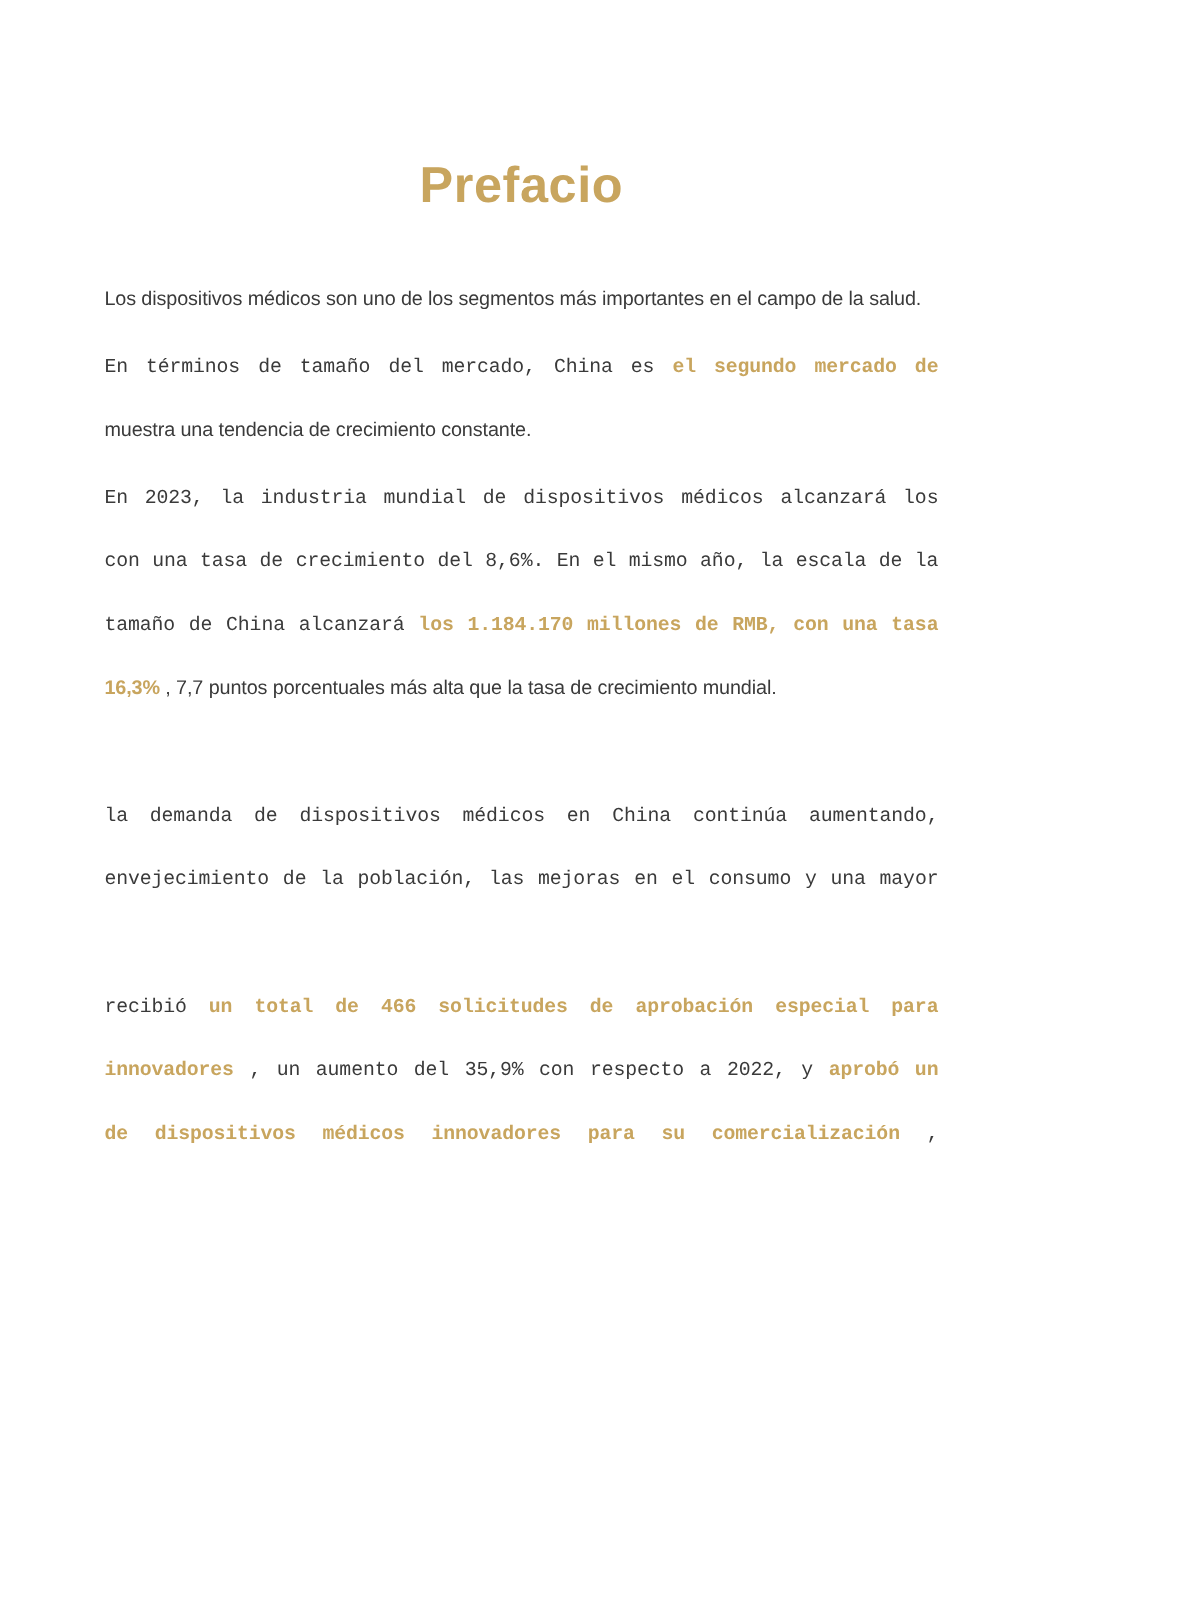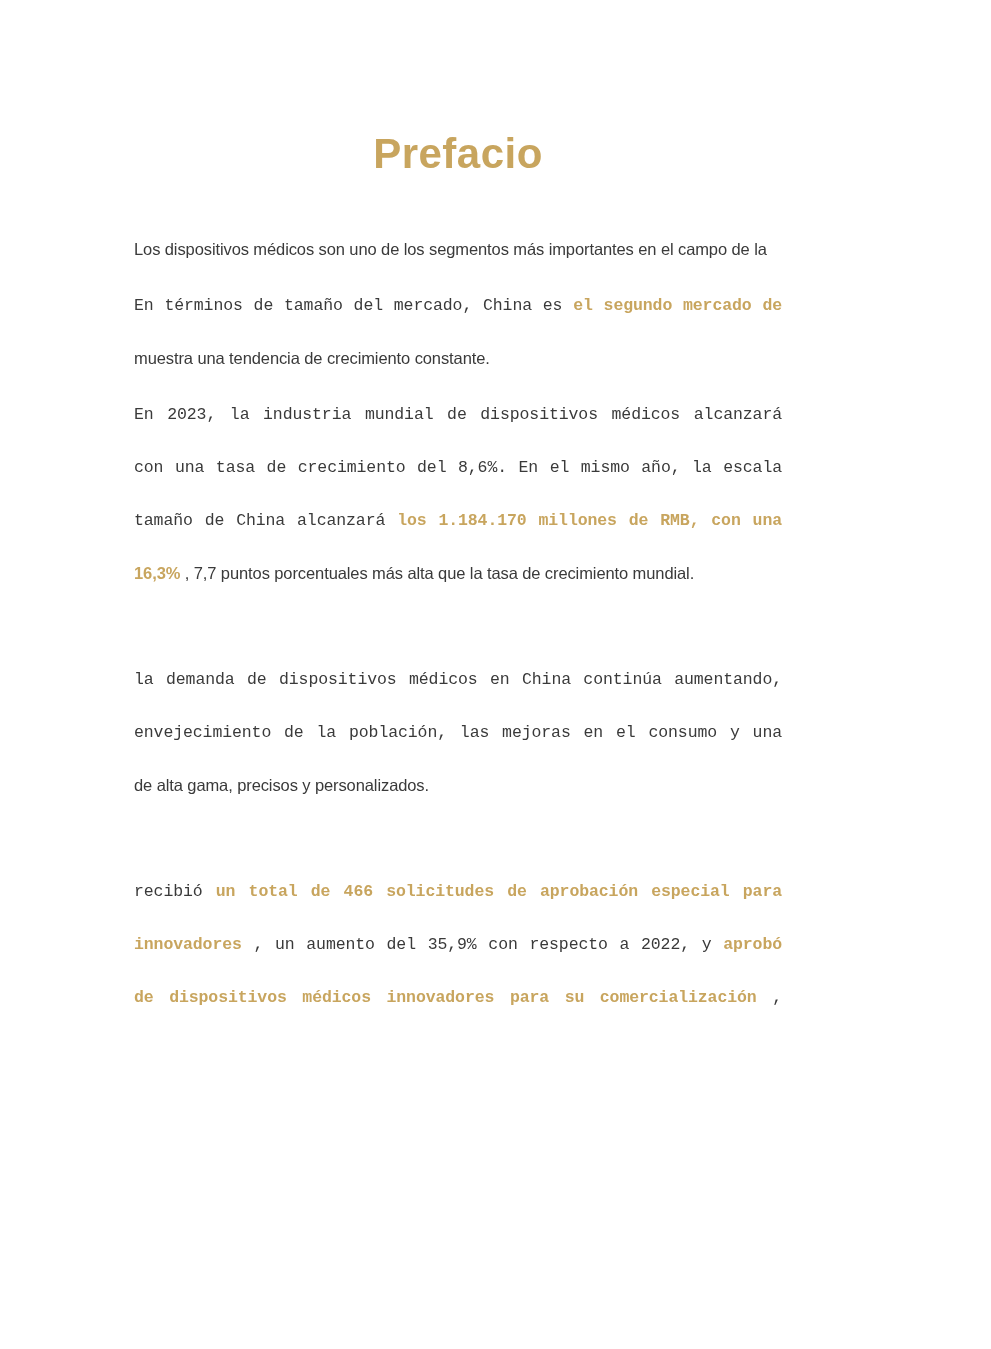--- a/index.html
+++ b/index.html
@@ -9,21 +9,20 @@
   }
   * { box-sizing: border-box; }
   html, body { margin: 0; padding: 0; background: #fff; }
   .page {
     width: 869px;
     height: 1349px;
     background: var(--bg);
     font-family: "Liberation Sans", sans-serif;
     padding-top: 130px;
     overflow: hidden;
-    padding-left: 47px;
   }
   .doc-title {
     margin: 0;
     text-align: center;
     font-size: 42px;
     line-height: 48px;
     font-weight: 700;
     color: var(--accent);
     letter-spacing: 0.5px;
   }
@@ -69,21 +68,20 @@
       </div>
       <div class="para">
         <div class="ln j"><span class="">En 2023, la industria mundial de dispositivos médicos alcanzará los 473.530 millones de dólares,</span></div>
         <div class="ln j"><span class="">con una tasa de crecimiento del 8,6%. En el mismo año, la escala de la industria de dispositivos</span></div>
         <div class="ln j"><span class="">tamaño de China alcanzará </span><span class="hl">los 1.184.170 millones de RMB, con una tasa de crecimiento del</span></div>
         <div class="ln"><span class="hl">16,3%</span><span class=""> , 7,7 puntos porcentuales más alta que la tasa de crecimiento mundial.</span></div>
       </div>
       <div class="para gap">
         <div class="ln j"><span class="">la demanda de dispositivos médicos en China continúa aumentando, especialmente de productos</span></div>
         <div class="ln j"><span class="">envejecimiento de la población, las mejoras en el consumo y una mayor conciencia sobre la salud,</span></div>
-        <div class="ln"><span class="">de alta gama, precisos y personalizados.</span></div>
       </div>
       <div class="para gap">
         <div class="ln j"><span class="">recibió </span><span class="hl">un total de 466 solicitudes de aprobación especial para dispositivos médicos</span></div>
         <div class="ln j"><span class="hl">innovadores</span><span class=""> , un aumento del 35,9% con respecto a 2022, y </span><span class="hl">aprobó un total de 61 productos</span></div>
         <div class="ln j"><span class="hl">de dispositivos médicos innovadores para su comercialización</span><span class=""> , estableciendo un nuevo récord.</span></div>
       </div>
     </div>
 </div>
 
 </body></html>

